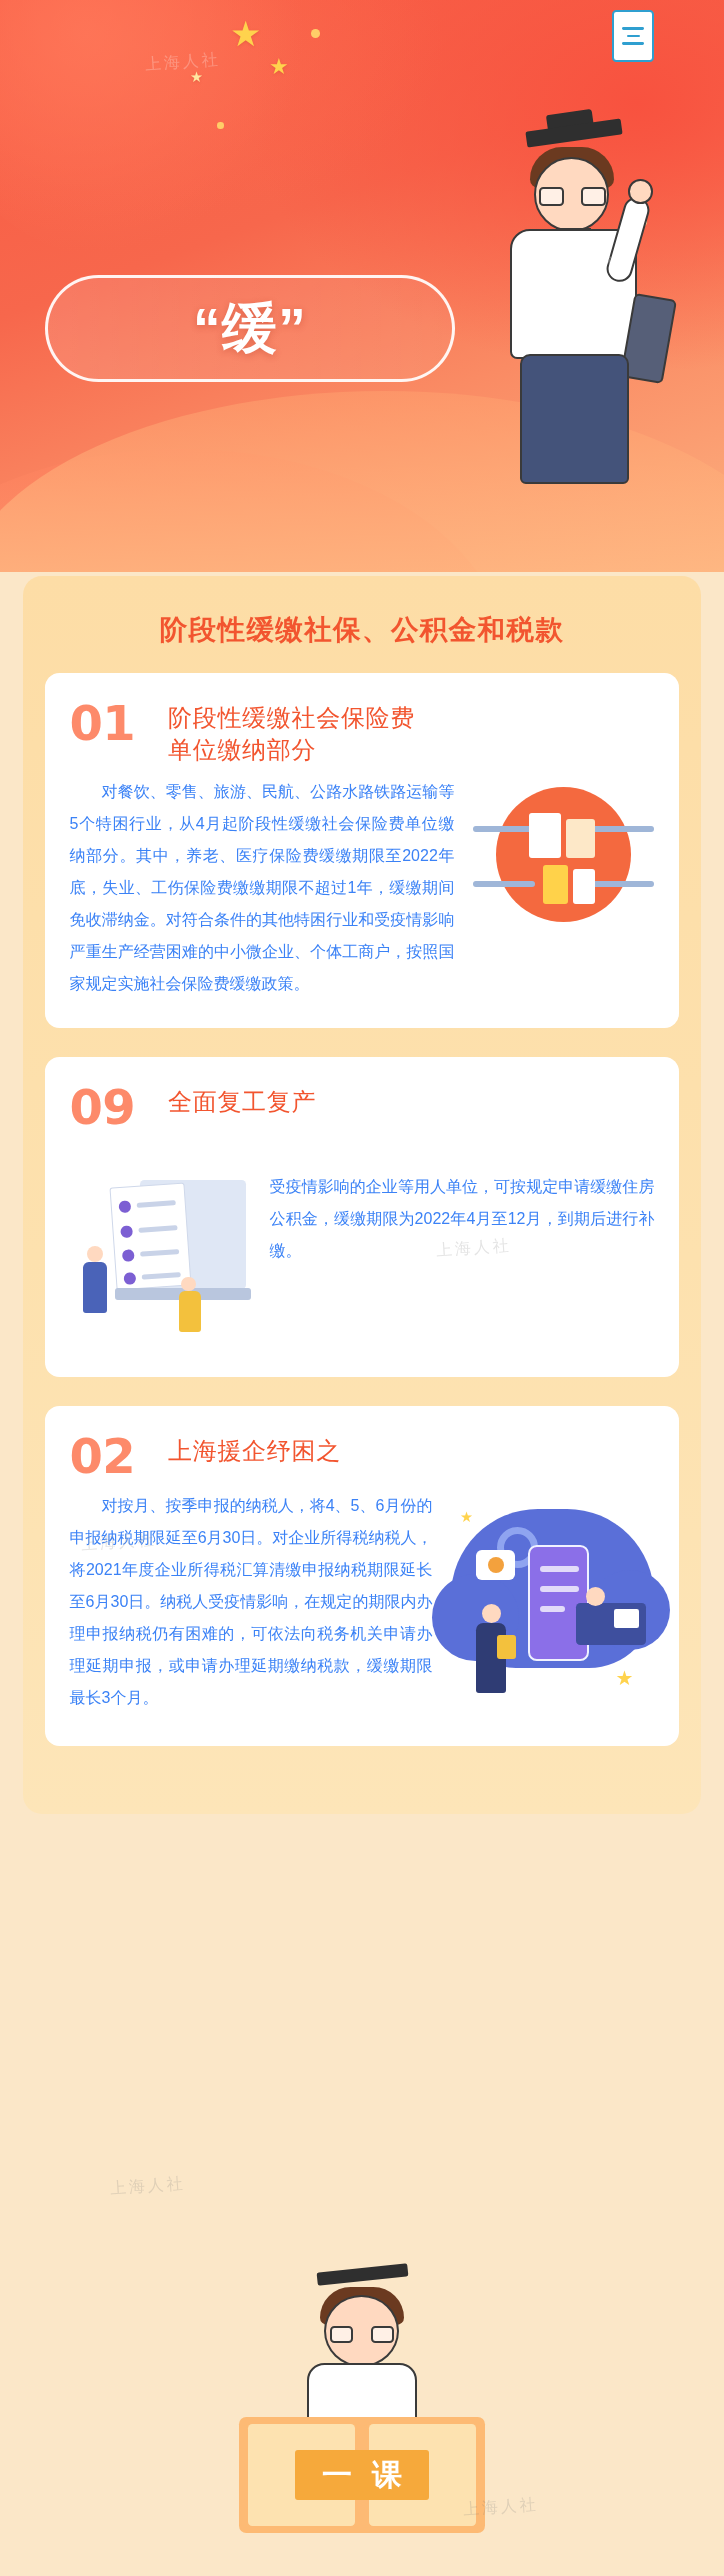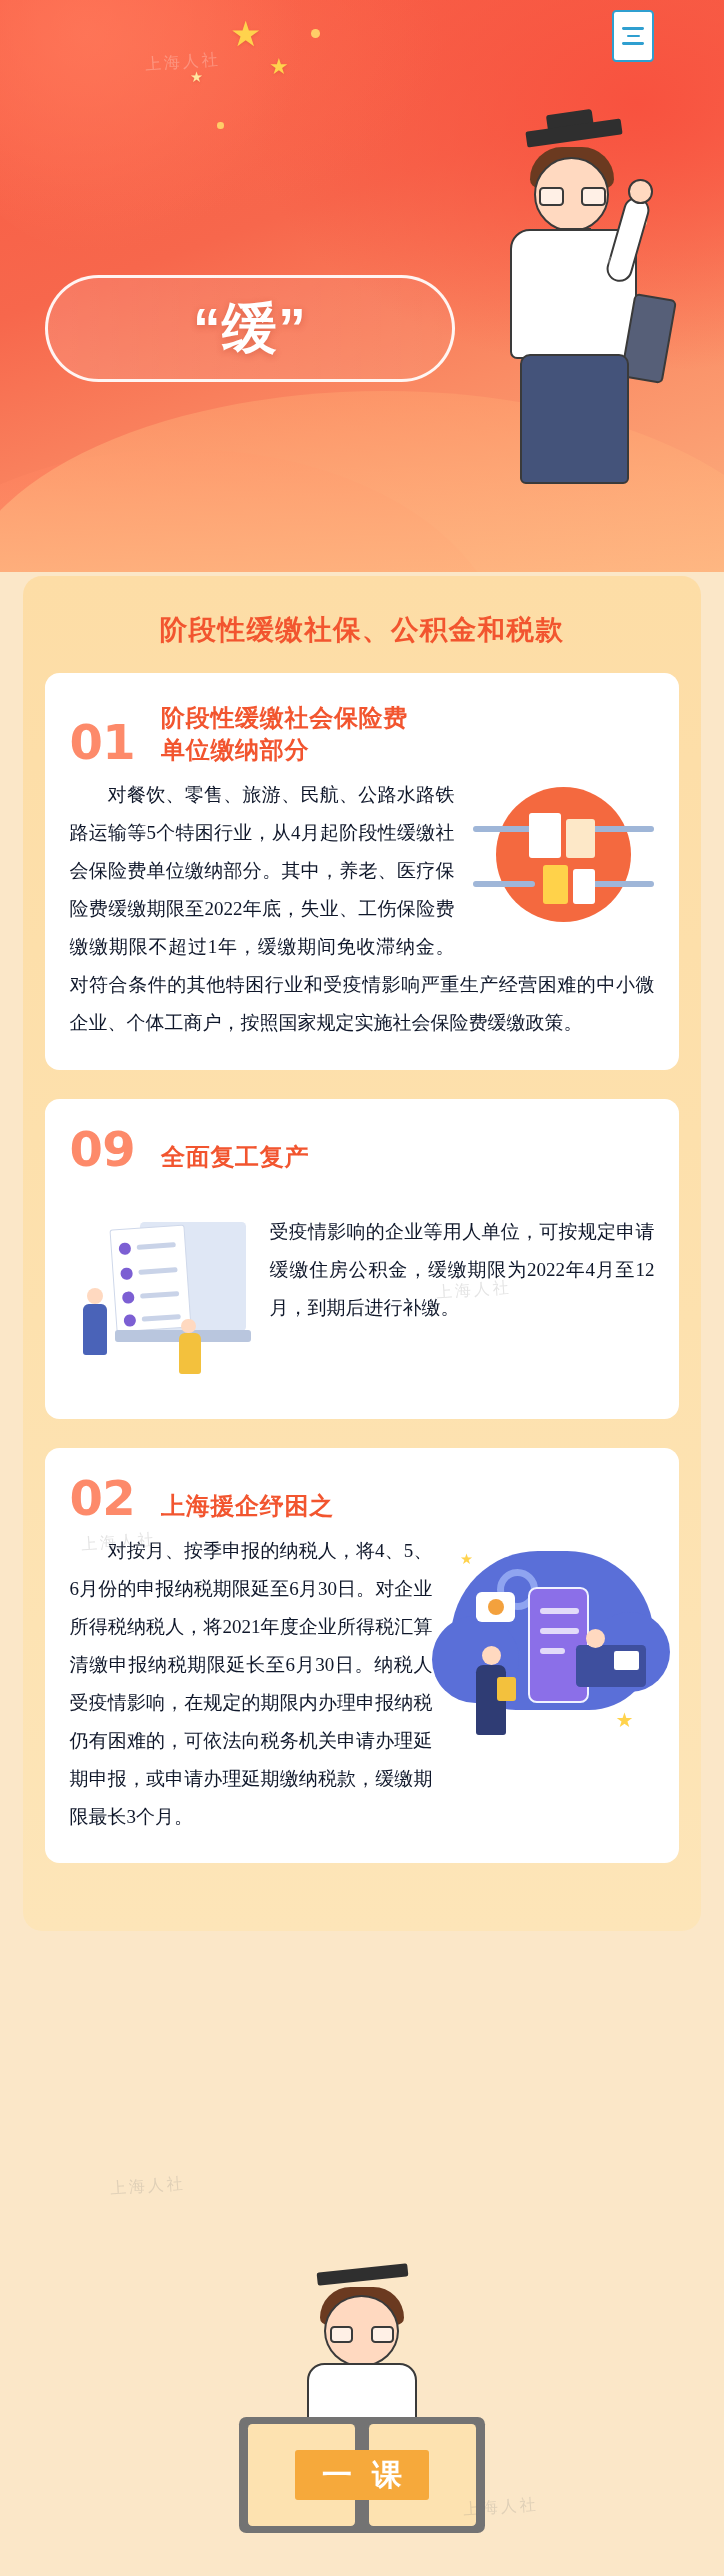--- a/index.html
+++ b/index.html
@@ -236,50 +236,49 @@
   .card {
     position: relative;
     background: #ffffff;
     border-radius: 14.5px;
     padding: 24.6px 24.6px 27.5px 24.6px;
     margin-bottom: 29px;
   }
   .card:last-child { margin-bottom: 0; }
   .card-head {
     display: flex;
-    align-items: flex-end;
-    gap: 26px;
+    align-items: flex-start;
+    gap: 33px;
     margin-bottom: 10px;
   }
   .num {
     color: #fd8a6a;
     font-size: 48px;
     font-weight: bold;
     line-height: 1;
     letter-spacing: -0.7px;
     font-family: "DejaVu Sans", sans-serif;
     flex: 0 0 auto;
     padding-top: 1.4px;
   }
   .card-title {
     color: #f2552f;
     font-size: 24px;
-    font-weight: bold;
+    font-weight: normal;
     line-height: 1.35;
     letter-spacing: 0.7px;
     padding-top: 4.3px;
     white-space: pre-line;
   }
   .card-body {
-    color: #0f172a;
-    font-size: 19px;
+    color: #3b82f6;
+    font-size: 16px;
     line-height: 2.0;
     text-align: justify;
     text-indent: 2em;
-    font-family: Liberation Serif, serif;
   }
   .card-body.no-indent { text-indent: 0; margin-top: 40px; }
   .illus-wrap { position: relative; }
 
   
   .illus {
     position: relative;
     border-radius: 7.2px;
   }
   .illus-right {
@@ -467,21 +466,21 @@
     background: #ffffff; border: 2.9px solid #3a3a3a;
     border-radius: 17.4px 17.4px 0 0;
   }
   .footer-book {
     position: absolute;
     left: 50%;
     transform: translateX(-50%);
     top: 181px;
     width: 246px;
     height: 116px;
-    background: #737373;
+    background: #fdba74;
     border-radius: 7.2px;
     display: flex;
     align-items: center;
     justify-content: center;
   }
   .footer-book:before, .footer-book:after {
     content: "";
     position: absolute;
     top: 7.2px; bottom: 7.2px;
     width: 107px;

